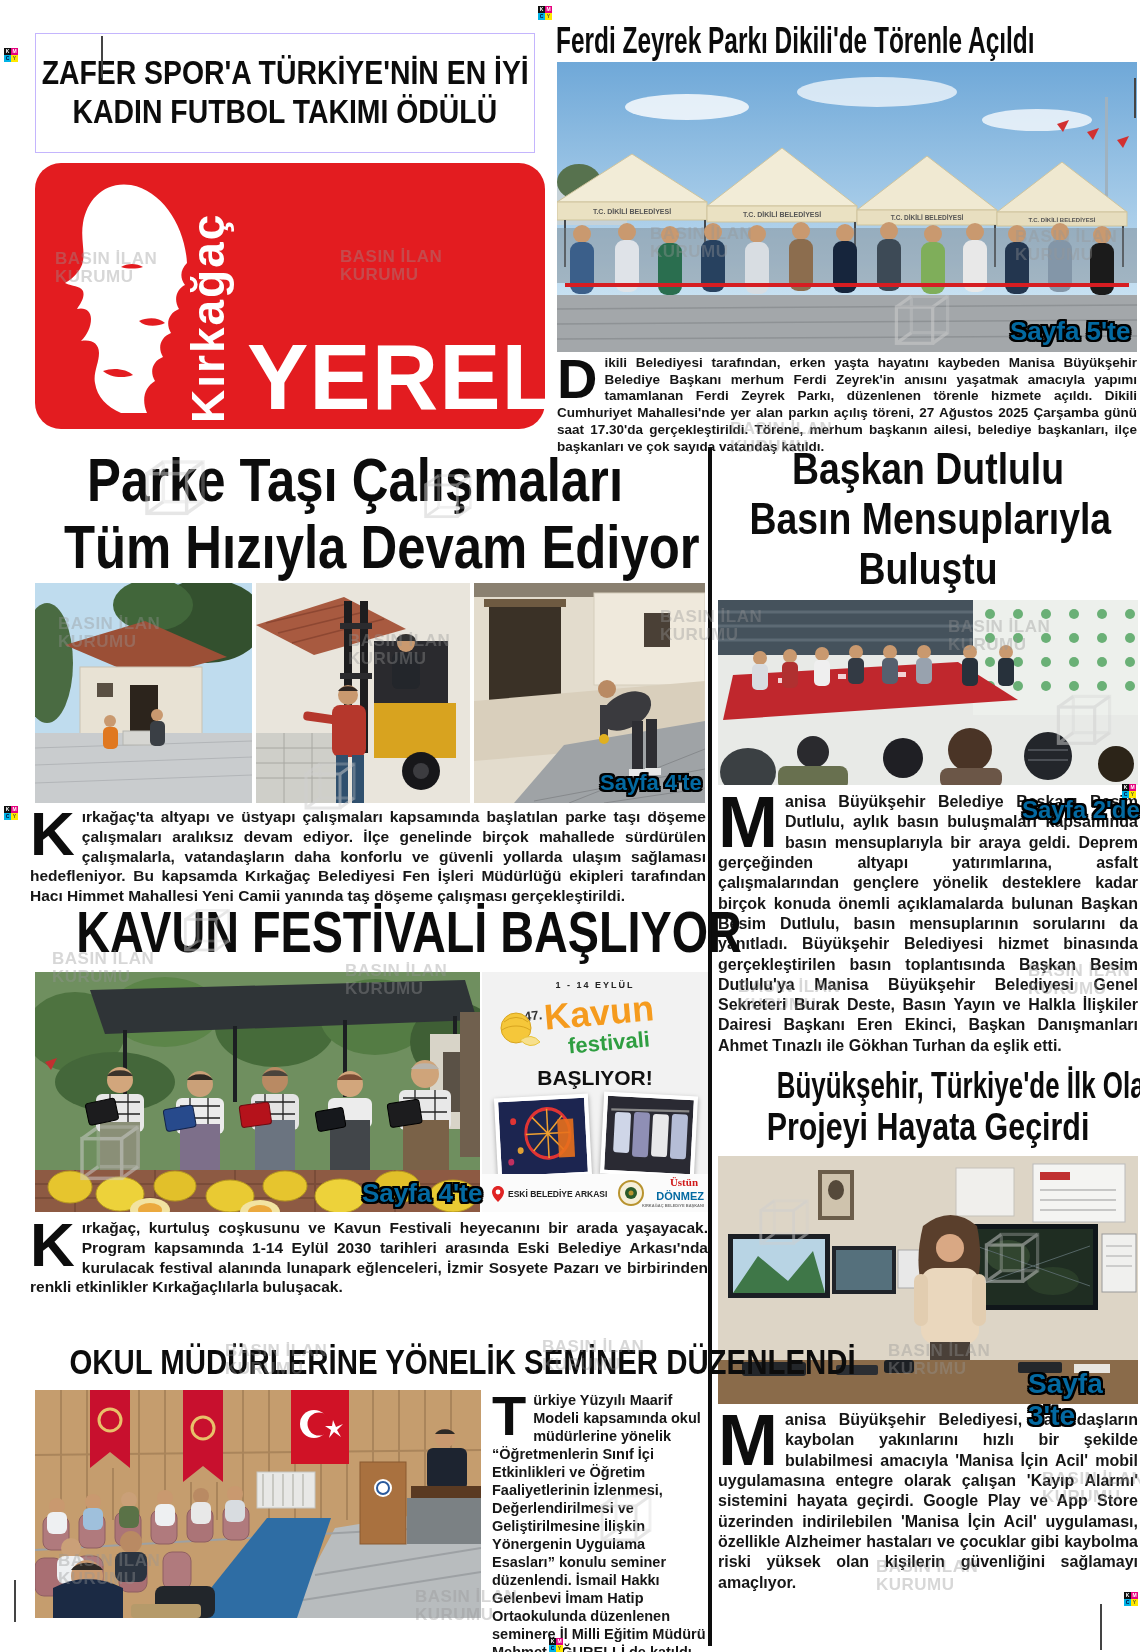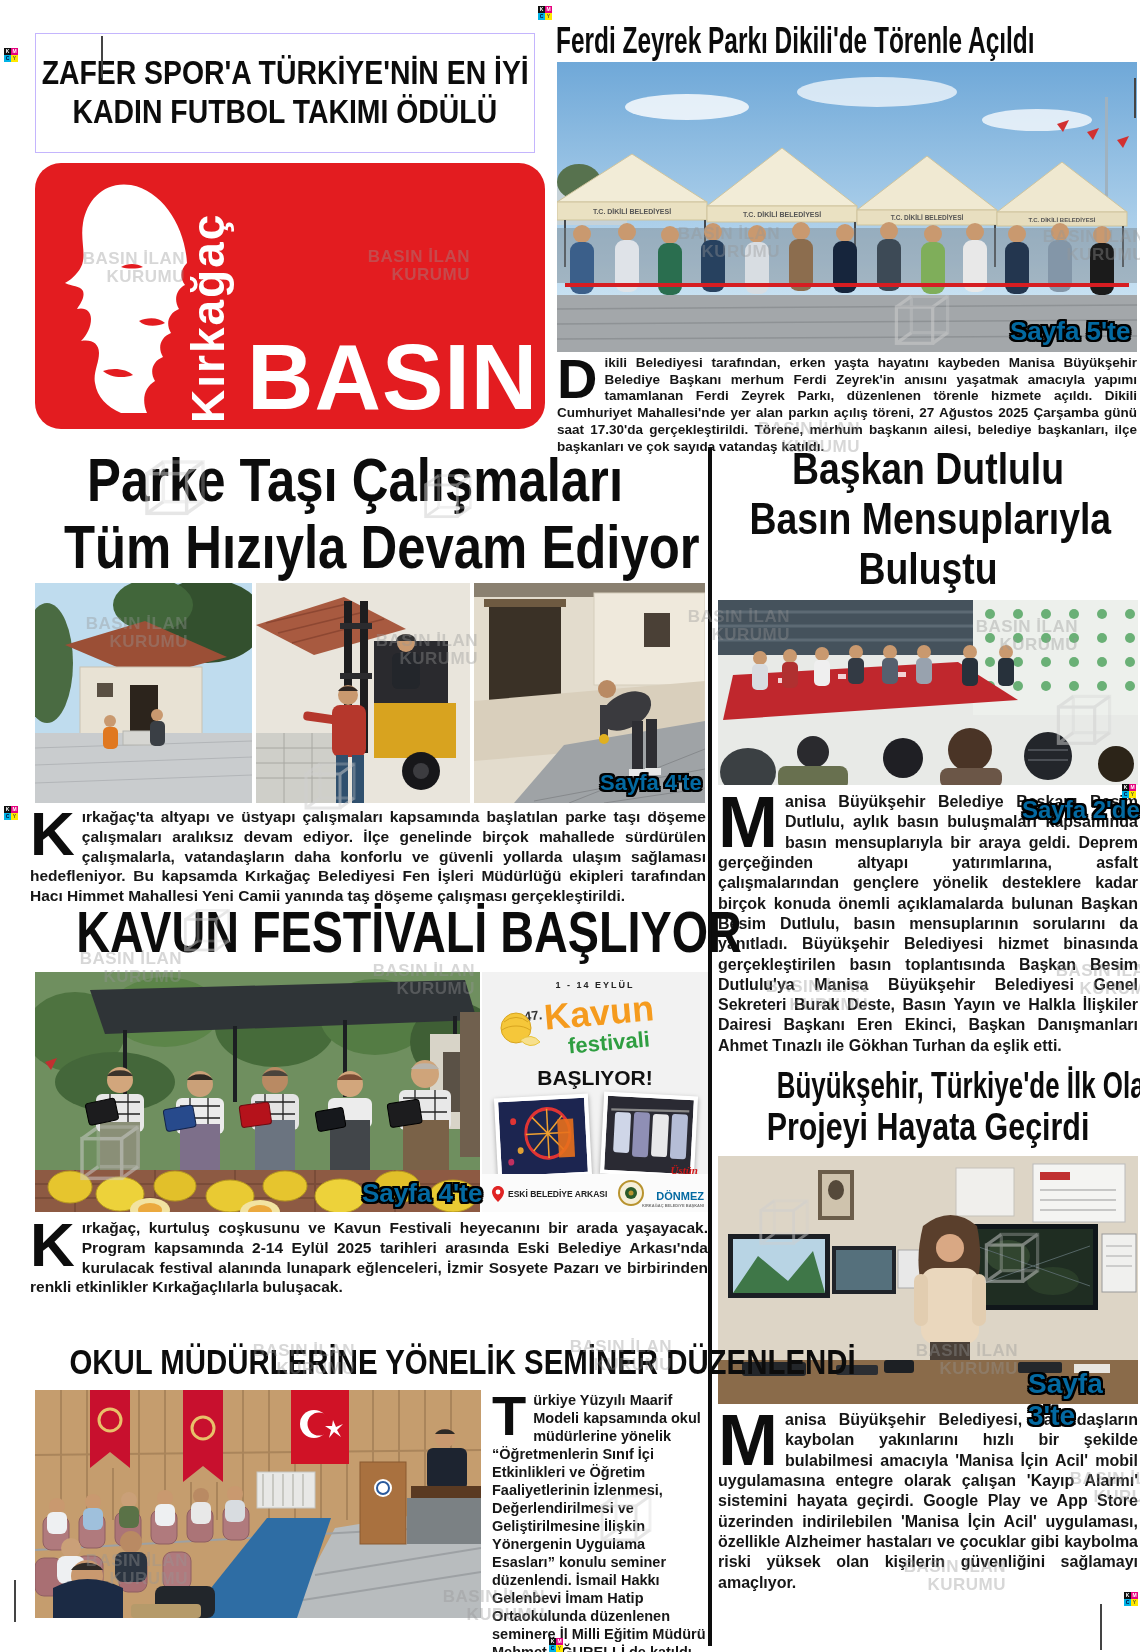--- a/index.html
+++ b/index.html
@@ -30,21 +30,21 @@
   #brand2{position:absolute;left:212px;top:258px;font-weight:800;font-size:100px;line-height:1;color:#fff;
           transform:scaleX(.85);transform-origin:left center;}
   #infobox{position:absolute;left:176px;top:226px;width:308px;height:36px;background:#fff;border:2px solid #000;
            text-align:center;line-height:1.05;padding-top:1px;}
   #infobox .s1{font-weight:800;font-size:16.5px;color:#0c0c0c;}
   #infobox .s2{font-weight:700;font-size:11px;color:#111;}
   
   #divider{position:absolute;left:708px;top:447px;width:4px;height:1199px;background:#0d0d0d;}
   
   .wm{position:absolute;z-index:40;color:rgba(150,150,150,.38);font-weight:800;font-size:17px;
-      line-height:1.06;text-align:right;pointer-events:none;letter-spacing:.5px;}
+      line-height:1.06;text-align:left;pointer-events:none;letter-spacing:.5px;}
   .wmcube{position:absolute;z-index:39;pointer-events:none;opacity:.5;}
   
   .regmark{position:absolute;z-index:60;width:14px;height:14px;display:grid;grid-template-columns:7px 7px;}
   .regmark span{width:7px;height:7px;font-size:5px;line-height:7px;text-align:center;font-weight:700;}
   .rq-k{background:#111;color:#fff;}
   .rq-m{background:#e6007e;color:#fff;}
   .rq-c{background:#00b3e6;color:#003;}
   .rq-y{background:#ffe800;color:#553;}
   .cropline{position:absolute;background:#444;z-index:60;}
   
@@ -53,22 +53,22 @@
                  letter-spacing:2px;color:#222;}
   #poster .edition{position:absolute;left:42px;top:36px;font-weight:800;font-size:13px;color:#333;transform:rotate(-6deg);}
   #poster .kavun{position:absolute;left:62px;top:20px;font-weight:800;font-size:36px;color:#f59b1e;transform:rotate(-5deg);}
   #poster .fest{position:absolute;left:86px;top:58px;font-weight:800;font-size:22px;color:#2f9e41;transform:rotate(-5deg);}
   #poster .basliyor{position:absolute;left:0;right:0;top:94px;text-align:center;font-weight:800;font-size:21px;color:#111;}
   .pcard{position:absolute;width:86px;height:74px;background:#fff;padding:4px;box-shadow:0 2px 5px rgba(0,0,0,.35);}
   .pcard svg{display:block;width:100%;height:100%;}
   .plabel{position:absolute;font-weight:800;color:#222;text-align:center;}
   #poster .pbottom{position:absolute;left:0;right:0;bottom:0;height:38px;background:#fbfbfb;}
   #poster .loc{position:absolute;left:26px;bottom:13px;font-weight:800;font-size:8.5px;color:#222;}
-  #poster .mayor-first{position:absolute;right:10px;bottom:36px;font-family:"Liberation Serif",serif;
-                       font-style:italic;font-weight:700;font-size:11px;color:#d01818;}
+  #poster .mayor-first{position:absolute;right:10px;bottom:24px;font-family:"Liberation Serif",serif;
+                       font-weight:700;font-size:11px;color:#d01818;}
   #poster .mayor-last{position:absolute;right:4px;bottom:10px;font-weight:800;font-size:11px;color:#0369a1;}
   #poster .mayor-title{position:absolute;right:4px;bottom:4px;font-weight:700;font-size:4px;color:#777;}
   svg text{font-family:"Liberation Sans",sans-serif;}
 </style>
 </head>
 <body>
 
 <div id="page">
 
   <div id="topbox">
@@ -77,21 +77,21 @@
   </div>
 
   <div id="logo">
     <svg class="abs" style="left:8px;top:8px;" width="150" height="250" viewBox="0 0 150 250">
       <path fill="#fff" d="M88,14 C62,10 44,28 40,52 C37,70 44,84 38,96 C34,104 26,110 22,112 C30,116 36,114 40,120 C42,126 38,132 34,138 C42,136 48,140 48,148 C48,156 44,164 38,170 C48,168 56,172 56,182 C56,192 50,202 52,212 C54,226 64,236 78,242 L104,242 C98,228 102,216 112,210 C106,200 110,190 120,186 C114,176 118,166 128,162 C122,152 126,142 136,138 C130,128 134,118 142,114 C136,106 138,98 144,92 C142,56 120,20 88,14 Z"></path>
       <path fill="#e31c20" d="M78,96 C84,92 94,92 100,96 C94,98 84,98 78,96 Z"></path>
       <path fill="#e31c20" d="M96,150 C104,146 116,146 122,152 C114,156 102,156 96,150 Z"></path>
       <path fill="#e31c20" d="M60,200 C70,196 84,198 90,204 C80,208 66,206 60,200 Z"></path>
     </svg>
     <div id="brand-city">Kırkağaç</div>
-    <div id="brand1">BASIN</div>
+    <div id="brand1">YEREL</div>
     <div id="brand2">HABER</div>
   </div>
 
   <div class="hl" style="left:556px;top:22px;font-size:37px;transform:scaleX(.66);transform-origin:left center;">Ferdi Zeyrek Parkı Dikili'de Törenle Açıldı</div>
 
   <div class="photo" style="left:557px;top:62px;width:580px;height:290px;">
     <svg viewBox="0 0 580 290" preserveAspectRatio="none">
       <defs>
         <linearGradient id="sky1" x1="0" y1="0" x2="0" y2="1">
           <stop offset="0" stop-color="#6fa8d8"></stop>
@@ -501,21 +501,21 @@
       <circle cx="13" cy="13" r="12" fill="#f6efd9" stroke="#b8932f" stroke-width="2"></circle>
       <circle cx="13" cy="13" r="6" fill="#2a5a2a"></circle>
       <circle cx="13" cy="13" r="2.5" fill="#b8932f"></circle>
     </svg>
     <div class="mayor-first">Üstün</div>
     <div class="mayor-last">DÖNMEZ</div>
     <div class="mayor-title">KIRKAĞAÇ BELEDİYE BAŞKANI</div>
   </div>
 
   <div class="body-text" style="left:30px;top:1218px;width:678px;font-size:15.5px;line-height:1.28;">
-    <span class="dropcap" style="font-size:62px;">K</span><span>ırkağaç, kurtuluş coşkusunu ve Kavun Festivali heyecanını bir arada yaşayacak. Program kapsamında 2-14 Eylül 2025 tarihleri arasında Eski Belediye Arkası'nda kurulacak festival alanında lunapark eğlenceleri, İzmir Sosyete Pazarı ve birbirinden renkli etkinlikler Kırkağaçlılarla buluşacak.</span>
+    <span class="dropcap" style="font-size:62px;">K</span><span>ırkağaç, kurtuluş coşkusunu ve Kavun Festivali heyecanını bir arada yaşayacak. Program kapsamında 1-14 Eylül 2030 tarihleri arasında Eski Belediye Arkası'nda kurulacak festival alanında lunapark eğlenceleri, İzmir Sosyete Pazarı ve birbirinden renkli etkinlikler Kırkağaçlılarla buluşacak.</span>
   </div>
 
   <div class="hl center" style="left:718px;top:1068px;width:420px;font-size:36px;transform:scaleX(.72);transform-origin:center;">Büyükşehir, Türkiye'de İlk Olan</div>
   <div class="hl center" style="left:718px;top:1108px;width:420px;font-size:38px;transform:scaleX(.8);transform-origin:center;">Projeyi Hayata Geçirdi</div>
 
   <div class="photo" style="left:718px;top:1156px;width:420px;height:248px;">
     <svg viewBox="0 0 420 248" preserveAspectRatio="none">
       <rect width="420" height="248" fill="#ddd5c6"></rect>
       <rect x="100" y="14" width="36" height="50" fill="#6b5d4a"></rect>
         <rect x="104" y="18" width="28" height="42" fill="#cfc3ad"></rect>

